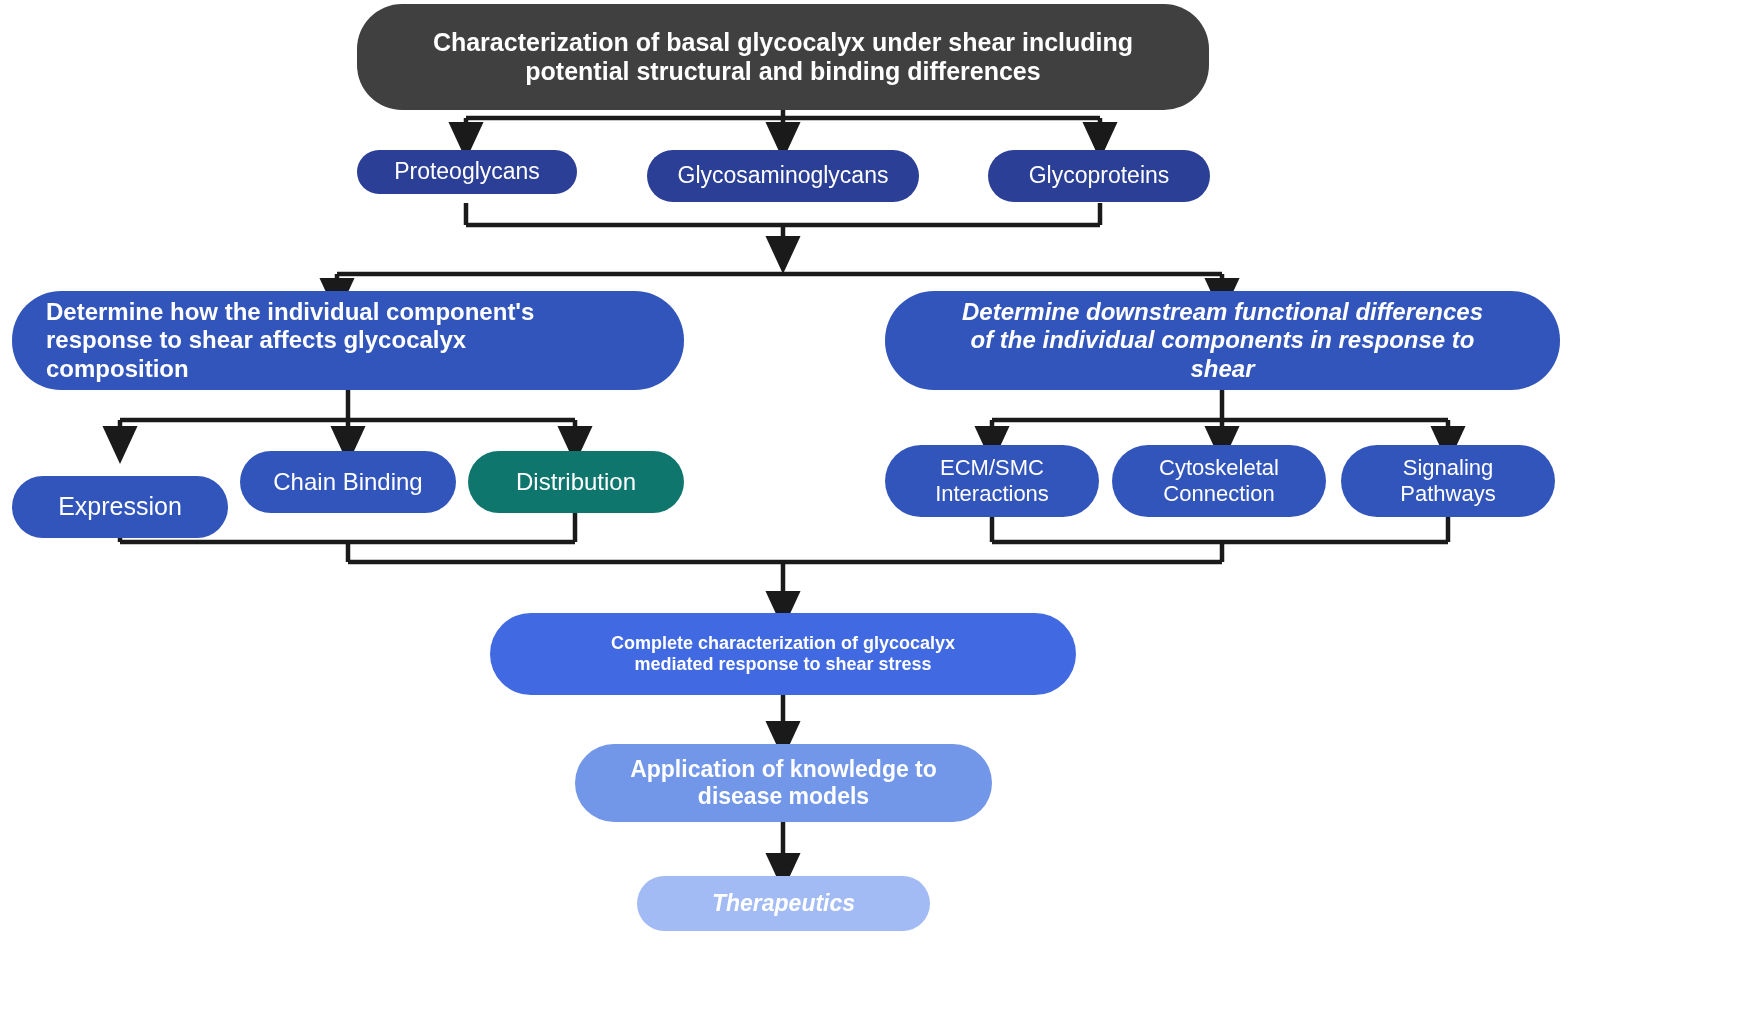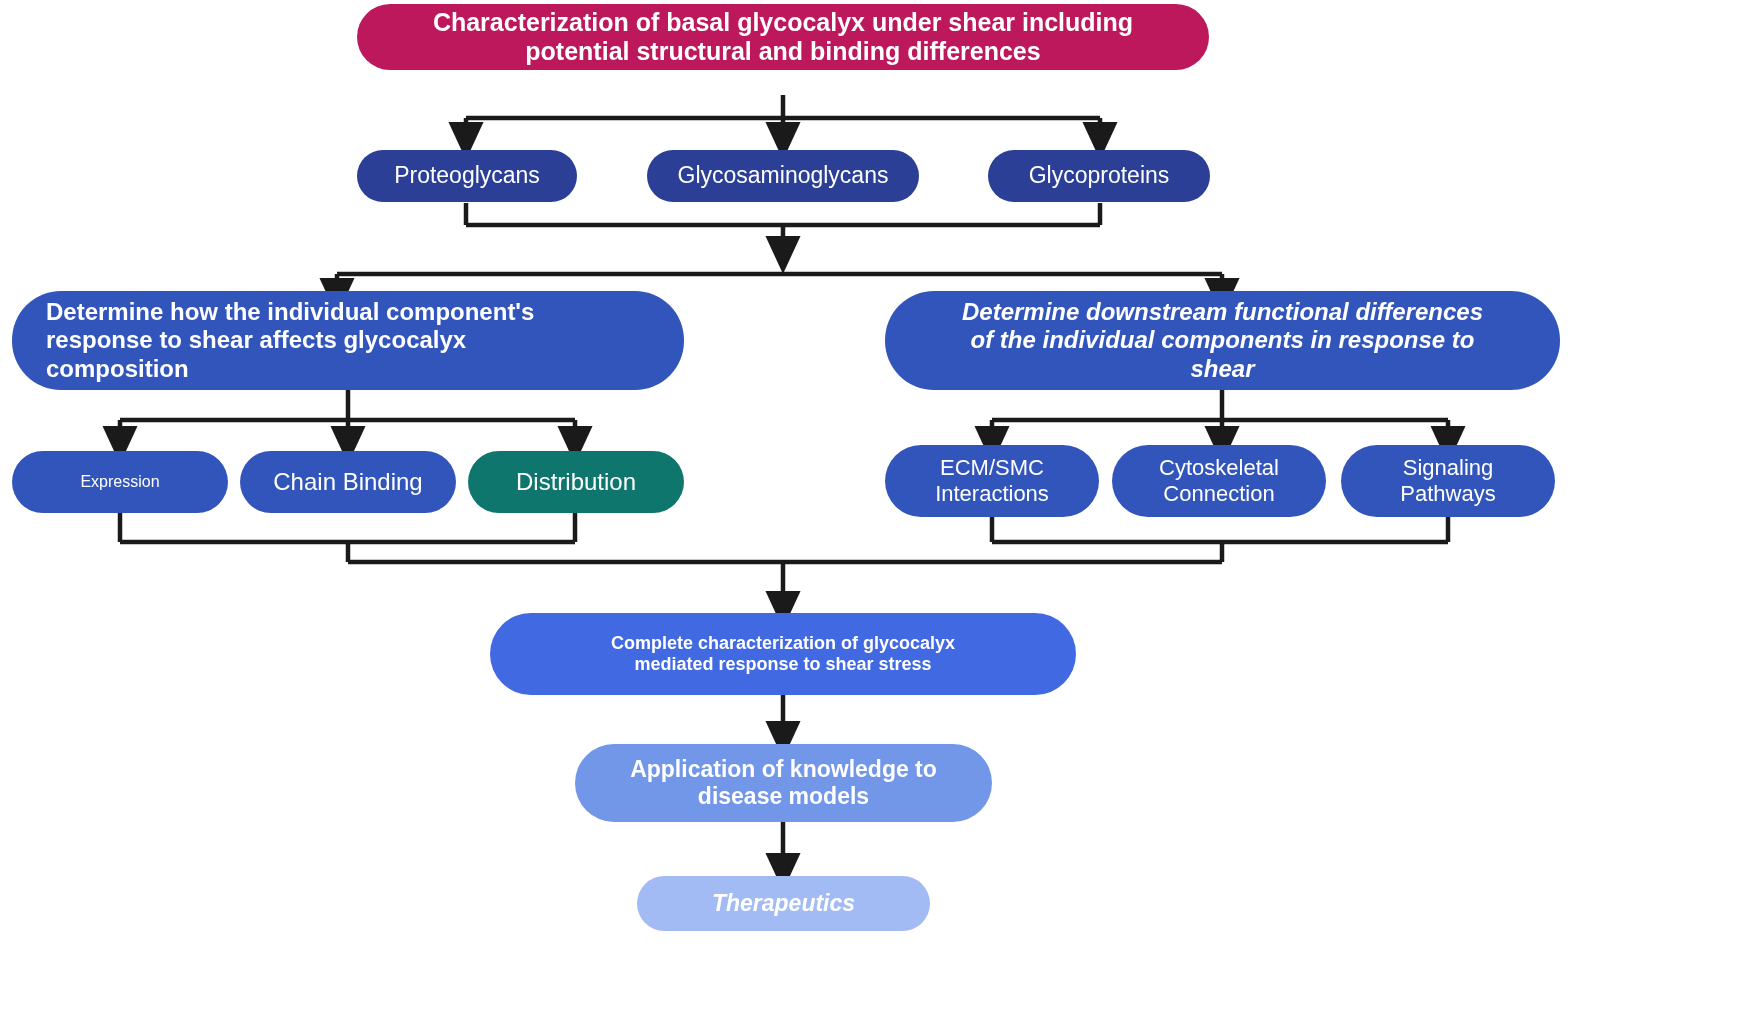--- a/index.html
+++ b/index.html
@@ -94,38 +94,38 @@
 
       <path d="M348,562 L1222,562"></path>
       <path d="M783,562 L783,610" marker-end="url(#arrowhead)"></path>
 
       <path d="M783,695 L783,740" marker-end="url(#arrowhead)"></path>
 
       <path d="M783,822 L783,872" marker-end="url(#arrowhead)"></path>
     </g>
   </svg>
 
-  <div class="node bold" style="left:357px; top:4px; width:852px; height:66px; background:#be185d; border-radius:45px; font-size:25px; padding:0 40px;">Characterization of basal glycocalyx under shear including
+  <div class="node bold" style="left:357px; top:4px; width:852px; height:106px; background:#404040; border-radius:45px; font-size:25px; padding:0 40px;">Characterization of basal glycocalyx under shear including
 potential structural and binding differences</div>
 
-  <div class="node regular" style="left:357px; top:150px; width:220px; height:52px; background:#2b3f96; border-radius:26px; font-size:23px;">Proteoglycans</div>
+  <div class="node regular" style="left:357px; top:150px; width:220px; height:44px; background:#2b3f96; border-radius:26px; font-size:23px;">Proteoglycans</div>
 
   <div class="node regular" style="left:647px; top:150px; width:272px; height:52px; background:#2b3f96; border-radius:26px; font-size:23px;">Glycosaminoglycans</div>
 
   <div class="node regular" style="left:988px; top:150px; width:222px; height:52px; background:#2b3f96; border-radius:26px; font-size:23px;">Glycoproteins</div>
 
   <div class="node bold" style="left:12px; top:291px; width:672px; height:99px; background:#3255bb; border-radius:49px; font-size:24px; padding:0 34px; text-align:left; justify-content:flex-start;">Determine how the individual component's
 response to shear affects glycocalyx
 composition</div>
 
   <div class="node bold" style="left:885px; top:291px; width:675px; height:99px; background:#3255bb; border-radius:49px; font-size:24px; padding:0 34px;font-style:italic;">Determine downstream functional differences
 of the individual components in response to
 shear</div>
 
-  <div class="node regular" style="left:12px; top:451px; width:216px; height:62px; background:#3255bb; border-radius:31px; font-size:16px;">Expression</div>
+  <div class="node regular" style="left:12px; top:476px; width:216px; height:62px; background:#3255bb; border-radius:31px; font-size:25px;">Expression</div>
 
   <div class="node regular" style="left:240px; top:451px; width:216px; height:62px; background:#3255bb; border-radius:31px; font-size:24px;">Chain Binding</div>
 
   <div class="node regular" style="left:468px; top:451px; width:216px; height:62px; background:#0f766e; border-radius:31px; font-size:24px;">Distribution</div>
 
   <div class="node regular" style="left:885px; top:445px; width:214px; height:72px; background:#3255bb; border-radius:36px; font-size:22px;">ECM/SMC
 Interactions</div>
 
   <div class="node regular" style="left:1112px; top:445px; width:214px; height:72px; background:#3255bb; border-radius:36px; font-size:22px;">Cytoskeletal
 Connection</div>

